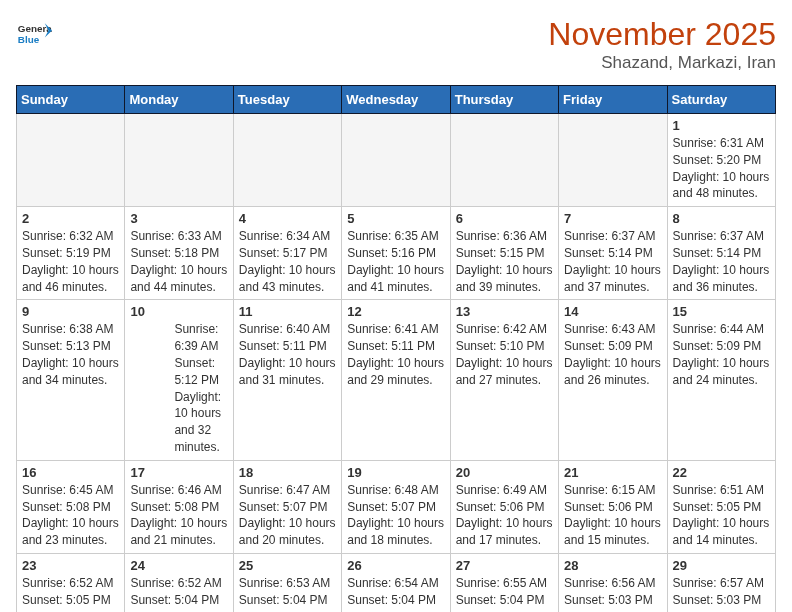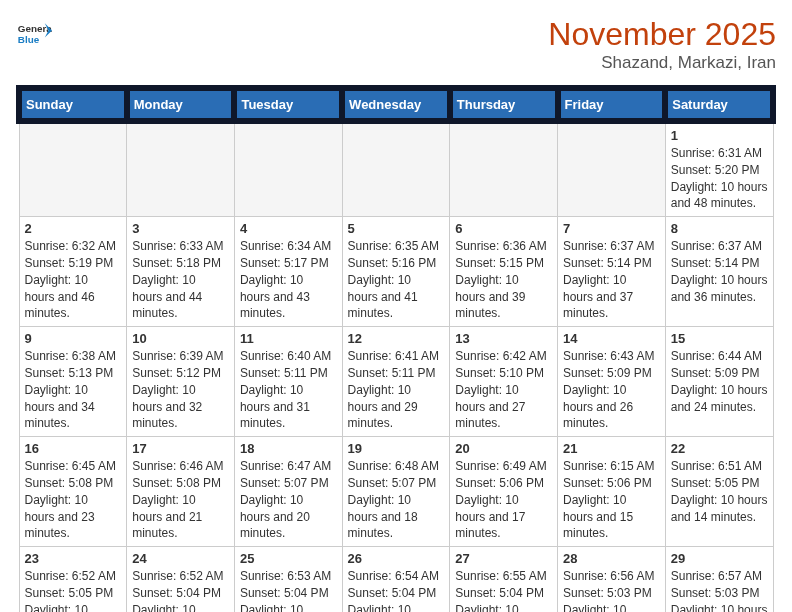--- a/index.html
+++ b/index.html
@@ -42,21 +42,21 @@
       border-collapse: collapse;
       border: 1px solid #ccc;
     }
     .calendar th {
       background: #2a6db5;
       color: #fff;
       font-size: 13px;
       font-weight: bold;
       padding: 6px 4px;
       text-align: left;
-      border: 6px solid #0f172a;
+      border: 1px solid #0f172a;
     }
     .calendar td {
       vertical-align: top;
       border: 1px solid #ccc;
       padding: 4px 5px;
       width: calc(100% / 7);
       min-height: 80px;
       font-size: 11px;
       color: #333;
       background: #fff;
@@ -170,21 +170,21 @@
       </tr>
       <tr>
         <td>
           <span class="day-num">9</span>
           <div class="day-info" style="white-space: pre-line;">Sunrise: 6:38 AM
 Sunset: 5:13 PM
 Daylight: 10 hours and 34 minutes.</div>
         </td>
         <td>
           <span class="day-num">10</span>
-          <div class="day-info" style="white-space: pre-line;">Sunrise: 6:39 AM
+          <div class="day-info" style="white-space: pre-line; margin-left: 44px;">Sunrise: 6:39 AM
 Sunset: 5:12 PM
 Daylight: 10 hours and 32 minutes.</div>
         </td>
         <td>
           <span class="day-num">11</span>
           <div class="day-info" style="white-space: pre-line;">Sunrise: 6:40 AM
 Sunset: 5:11 PM
 Daylight: 10 hours and 31 minutes.</div>
         </td>
         <td>

